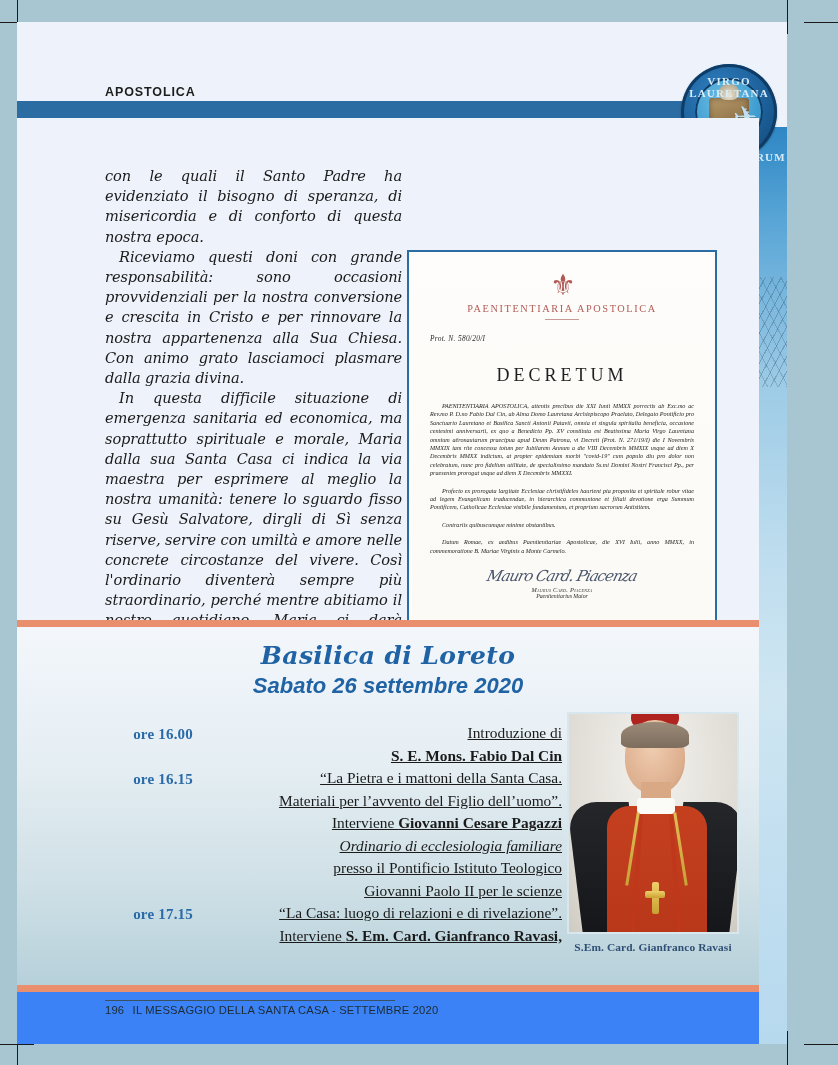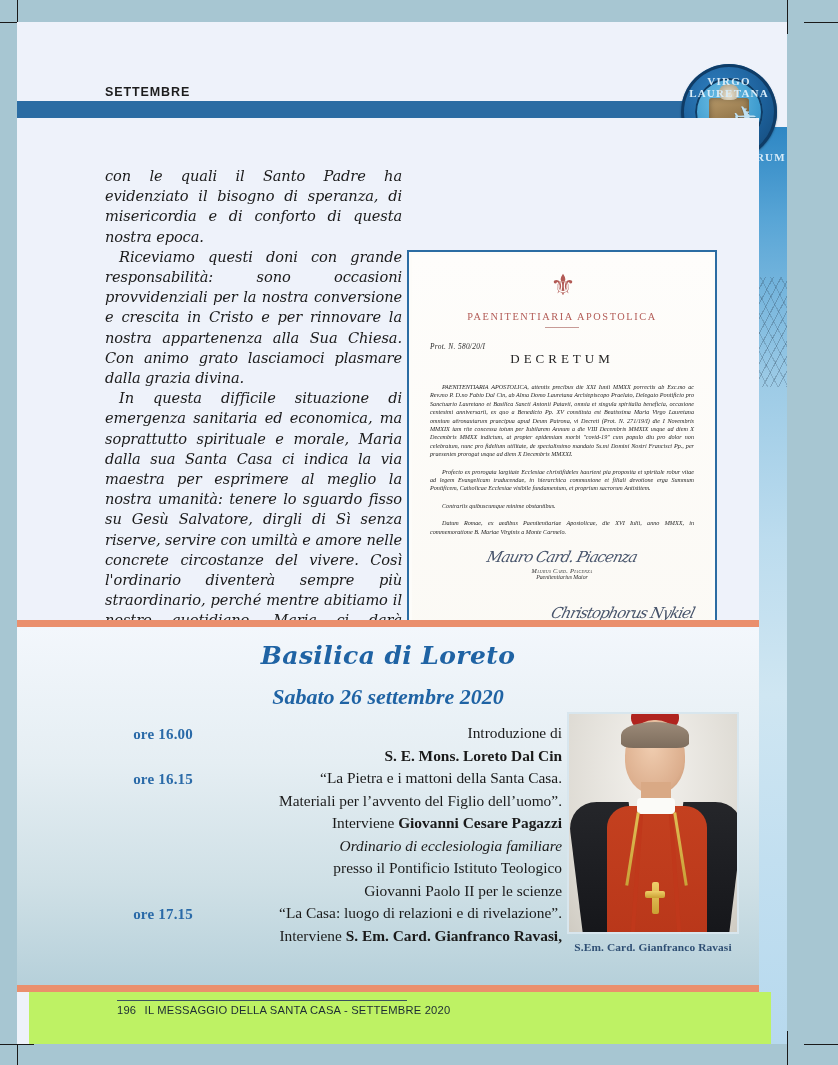--- a/index.html
+++ b/index.html
@@ -203,38 +203,39 @@
     font-size: 29px;
     line-height: 32px;
     margin-top: 4px;
     letter-spacing: -2px;
   }
   #decree .org {
     text-align: center;
     color: #b25a55;
     font-size: 10.3px;
     letter-spacing: 1.6px;
-    margin-top: 10px;
+    margin-top: 2px;
   }
   #decree .org-rule {
     width: 34px; height: 1px;
     background: #c79a96;
     margin: 5px auto 0;
   }
   #decree .prot {
     margin-top: 14px;
     font-size: 7.4px;
     font-style: italic;
     color: #2b2b2b;
     letter-spacing: .3px;
   }
   #decree .decretum {
     text-align: center;
-    font-size: 13px;
+    font-size: 18px;
     letter-spacing: 4px;
+    margin-top: 22px;
     color: #1f1f1f;
   }
   #decree .para {
     font-size: 6.15px;
     line-height: 8.4px;
     text-align: justify;
     margin-top: 9px;
     text-indent: 12px;
     font-style: italic;
     color: #242424;
@@ -291,22 +292,22 @@
     margin-top: 14px;
     font-family: "DejaVu Serif", "Liberation Serif", serif;
     font-weight: bold;
     font-style: italic;
     font-size: 25px;
     color: #1f63a4;
     letter-spacing: .4px;
   }
   #event-subtitle {
     text-align: center;
-    margin-top: 14px;
-    font-family: Liberation Serif, serif;
+    margin-top: 3px;
+    font-family: Liberation Sans, sans-serif;
     font-weight: bold;
     font-style: italic;
     font-size: 22px;
     color: #1f63a4;
   }
   #program {
     position: absolute;
     left: 90px;
     top: 95px;
     width: 455px;
@@ -317,21 +318,21 @@
   }
   .prog-row { display: flex; align-items: flex-start; text-align: right; }
   .prog-time {
     flex: 0 0 86px;
     color: #2a6aa8;
     font-weight: bold;
     font-size: 15px;
     padding-top: 1px;
     letter-spacing: .2px;
   }
-  .prog-lines { flex: 1 1 auto; }
+  .prog-lines { flex: 1 1 auto; text-decoration: underline; }
   .prog-lines .l { white-space: nowrap; }
   .prog-lines .bold { font-weight: bold; }
   .prog-lines .ital { font-style: italic; }
 
   
   #portrait-box {
     position: absolute;
     left: 550px;
     top: 85px;
     width: 172px;
@@ -429,25 +430,25 @@
     margin-top: 7px;
     font-family: "Liberation Serif", serif;
     font-size: 11.4px;
     color: #2f4f74;
     letter-spacing: .1px;
   }
 
   
   #footer-area {
     position: absolute;
-    left: 12px;
+    left: 0;
     top: 970px;
     width: 742px;
     height: 52px;
-    background: #bef264;
+    background: #3b82f6;
   }
   #footer-rule {
     position: absolute;
     left: 88px; top: 8px;
     width: 290px; height: 1px;
     background: #39505e;
   }
   #footer-text {
     position: absolute;
     left: 88px; top: 12px;
@@ -468,21 +469,21 @@
   <div class="crop-mark cm-v" style="left:787px;bottom:0;"></div>
   <div class="crop-mark cm-h" style="left:0;top:22px;"></div>
   <div class="crop-mark cm-h" style="left:0;top:1044px;"></div>
   <div class="crop-mark cm-h" style="right:0;top:22px;"></div>
   <div class="crop-mark cm-h" style="right:0;top:1044px;"></div>
 
   <div id="page">
 
     <div id="bleed-strip"></div>
 
-    <div id="eyebrow">SETTEMBRE</div>
+    <div id="eyebrow">APOSTOLICA</div>
     <div id="header-rule"></div>
 
     <div id="emblem">
       <div class="ring"></div>
       <div class="inner">
         <div class="house"></div>
       </div>
       <div class="arc-top">VIRGO LAURETANA</div>
       <div class="arc-bot">PATRONA AERONAUTARUM</div>
       <div class="plane">✈</div>
@@ -528,21 +529,21 @@
 
     <div id="event">
       <div id="event-title">Basilica di Loreto</div>
       <div id="event-subtitle">Sabato 26 settembre 2020</div>
 
       <div id="program">
           <div class="prog-row">
             <div class="prog-time">ore 16.00</div>
             <div class="prog-lines">
               <div class="l">Introduzione di</div>
-              <div class="l bold">S. E. Mons. Loreto Dal Cin</div>
+              <div class="l bold">S. E. Mons. Fabio Dal Cin</div>
             </div>
           </div>
           <div class="prog-row">
             <div class="prog-time">ore 16.15</div>
             <div class="prog-lines">
               <div class="l">“La Pietra e i mattoni della Santa Casa.</div>
               <div class="l">Materiali per l’avvento del Figlio dell’uomo”.</div>
               <div class="l">Interviene <span class="bold">Giovanni Cesare Pagazzi</span></div>
               <div class="l ital">Ordinario di ecclesiologia familiare</div>
               <div class="l">presso il Pontificio Istituto Teologico</div>

